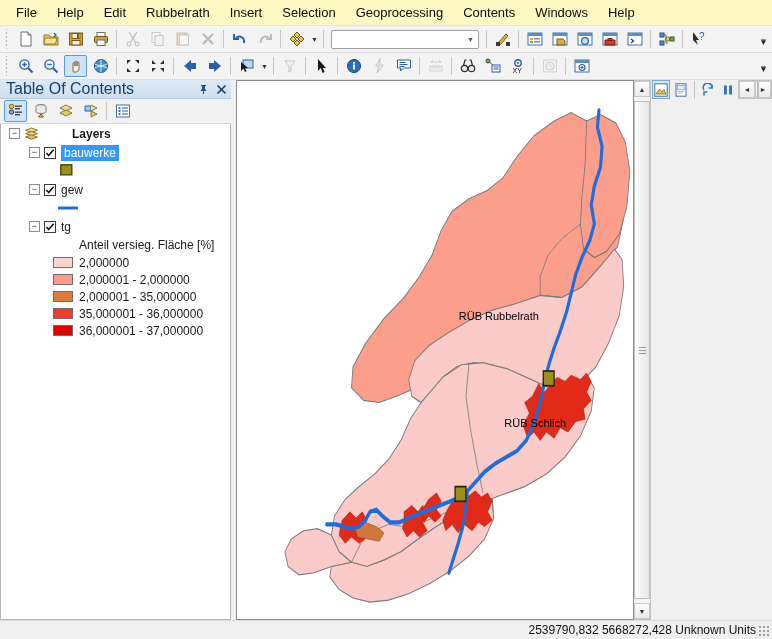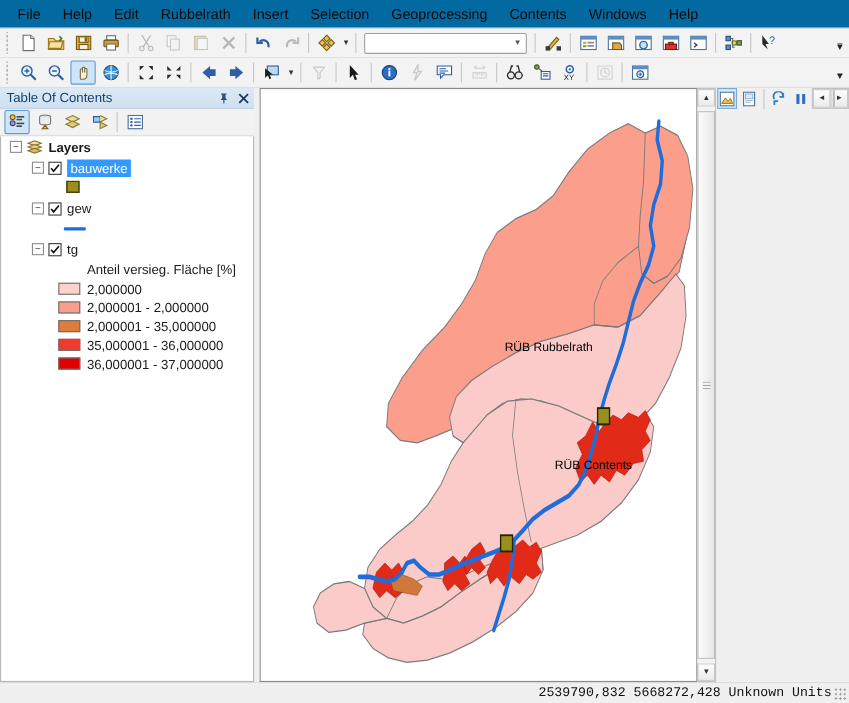--- a/index.html
+++ b/index.html
@@ -12,21 +12,21 @@
     height: 639px;
     font-family: "Liberation Sans", sans-serif;
     font-size: 12px;
     color: #1a1a1a;
     overflow: hidden;
     position: relative;
   }
   
   .menubar {
     height: 26px;
-    background: #0369a1;
+    background: #fef9c3;
     display: flex;
     align-items: center;
     padding-left: 6px;
     border-bottom: 1px solid #e4e4e4;
     box-sizing: border-box;
   }
   .menubar .mi {
     padding: 3px 10px;
     font-size: 13px;
     color: #0a0a0a;
@@ -112,21 +112,21 @@
     flex-direction: column;
     background: #f0f0f0;
     box-sizing: border-box;
   }
   .toc-title {
     height: 19px;
     display: flex; align-items: center;
     background: linear-gradient(to bottom,#dce9f5,#cfe0f0);
     border-bottom: 1px solid #b9cde0;
     padding-left: 6px;
-    font-size: 12px;
+    font-size: 16px;
     color: #15406b;
     box-sizing: border-box;
   }
   .toc-title .sp { margin-left: auto; }
   .toc-tt-btn {
     width: 16px; height: 16px;
     display:flex;align-items:center;justify-content:center;
     margin-right: 2px; cursor: default;
     font-size: 11px; color: #24486e;
   }
@@ -166,21 +166,21 @@
     background: #fff;
     display:flex; align-items:center; justify-content:center;
     margin-right: 5px;
     box-sizing: border-box;
     cursor: default;
     flex: 0 0 auto;
   }
   .cbox svg { display:block; }
   .layers-icon { margin-right: 5px; display:flex; }
   .node-label { white-space: nowrap; }
-  .node-label.bold { font-weight: bold; }
+  .node-label.bold { font-weight: bold; margin-left: 28px; }
   .node-label.selected {
     background: #3399ff;
     color: #ffffff;
     padding: 1px 3px;
   }
   .swatch-row { display: flex; align-items: center; height: 18px; }
   .legend-head {
     font-size: 12px;
     padding-left: 78px;
     height: 18px;
@@ -301,21 +301,20 @@
   .statusbar {
     position: absolute;
     left: 0; right: 0; bottom: 0;
     height: 19px;
     background: #f0f0f0;
     border-top: 1px solid #dcdcdc;
     display: flex;
     align-items: center;
     box-sizing: border-box;
     font-size: 12px;
-    font-family: Liberation Mono, monospace;
   }
   .status-coords {
     margin-left: auto;
     margin-right: 16px;
     white-space: nowrap;
     color: #111;
   }
   .grip-corner {
     position: absolute; right: 2px; bottom: 2px;
     width: 12px; height: 12px;
@@ -853,21 +852,21 @@
                    L308 382 L298 390 L288 396 L276 400 L262 404 L248 408 L234 412 L222 416
                    L210 420 L198 420 L188 414 L180 408 L172 410 L166 418 L158 424 L148 426
                    L138 424 L128 422 L116 422" fill="none" stroke="#1f6ddb" stroke-width="4" stroke-linejoin="round" stroke-linecap="round"></path>
           <path d="M298 390 L296 406 L292 424 L286 440 L280 454 L274 468" fill="none" stroke="#1f6ddb" stroke-width="4" stroke-linejoin="round" stroke-linecap="round"></path>
 
           <rect x="396" y="276" width="14" height="14" fill="#9a8f1e" stroke="#262200" stroke-width="1.6"></rect>
           <rect x="282" y="386" width="14" height="14" fill="#9a8f1e" stroke="#262200" stroke-width="1.6"></rect>
         </svg>
 
         <div class="maplabel" style="left:56%; top:42.5%;">RÜB Rubbelrath</div>
-        <div class="maplabel" style="left:67.5%; top:62.5%;">RÜB Contents</div>
+        <div class="maplabel" style="left:67.5%; top:62.5%;">RÜB Schlich</div>
       </div>
 
       <div class="vscroll">
         <div class="sb-arrow">▲</div>
         <div class="sb-track">
           <div class="sb-thumb-v">
               <span class="grip-v"></span>
             </div>
         </div>
         <div class="sb-arrow">▼</div>

